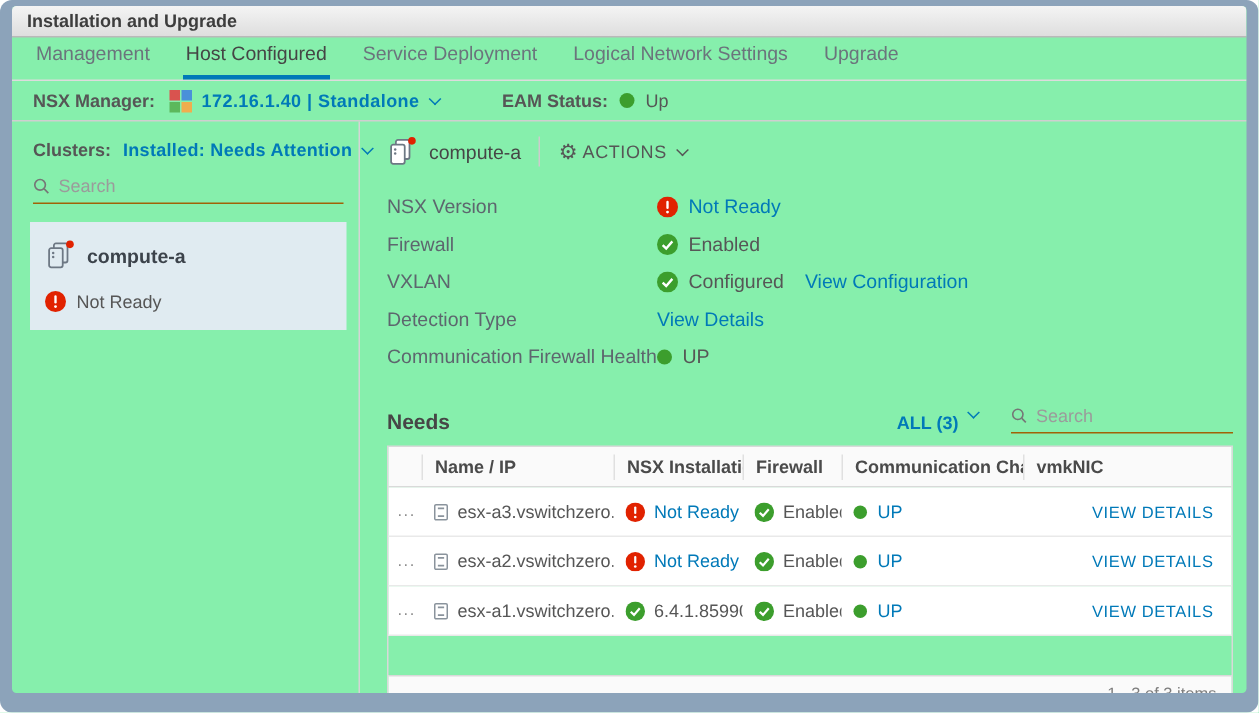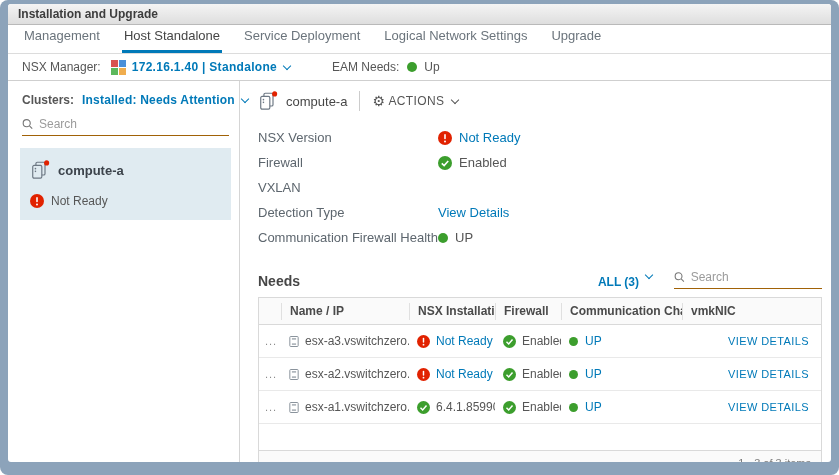--- a/index.html
+++ b/index.html
@@ -1,33 +1,33 @@
 <!DOCTYPE html>
 <html><head>
 <meta charset="utf-8">
 <style>
   * { margin:0; padding:0; box-sizing:border-box; }
   html,body { width:839px; height:475px; background:#fff; }
   body { font-family:"Liberation Sans","DejaVu Sans",sans-serif; color:#565656; }
 
   .frame { width:839px; height:475px; background:#8ca3ba; padding:4px 8px 13px 8px; border-radius:8px; }
-  .window { width:100%; height:100%; background:#ffffff; border-radius:3px; overflow:hidden; display:flex; flex-direction:column; }
+  .window { width:100%; height:100%; background:#86efac; border-radius:3px; overflow:hidden; display:flex; flex-direction:column; }
 
   
   .titlebar { height:21px; flex:0 0 21px; background:linear-gradient(#f4f4f4,#dedede); border-bottom:1px solid #b9b9b9; display:flex; align-items:center; padding-left:10px; }
   .titlebar .title { font-size:12px; font-weight:bold; color:#3d3d3d; }
 
   
   .tabsbar { height:29px; flex:0 0 29px; display:flex; align-items:flex-end; border-bottom:1px solid #dcdcdc; padding-left:4px; }
   .tab { font-size:13px; color:#6b747c; padding:0 2px 7px 2px; margin:0 10px; cursor:pointer; border-bottom:3px solid transparent; white-space:nowrap; }
   .tab.active { color:#454545; border-bottom-color:#0079b8; }
 
   
   .managerbar { height:27px; flex:0 0 27px; display:flex; align-items:center; border-bottom:1px solid #cfcfcf; padding-left:14px; font-size:12px; }
-  .managerbar .lbl { font-weight:normal; color:#565656; margin-right:10px; }
+  .managerbar .lbl { font-weight:bold; color:#565656; margin-right:10px; }
   .nsxgrid { display:inline-grid; grid-template-columns:7px 7px; grid-template-rows:7px 7px; gap:1px; margin-right:6px; }
   .nsxgrid i { display:block; }
   .mgr-link { color:#0079b8; font-weight:bold; letter-spacing:.3px; cursor:pointer; display:flex; align-items:center; }
   .eam { margin-left:42px; display:flex; align-items:center; }
   .eam .lbl { margin-right:8px; }
 
   .caret { display:inline-block; width:6px; height:6px; border-right:1.4px solid currentColor; border-bottom:1.4px solid currentColor; transform:rotate(45deg); margin-left:7px; margin-top:-3px; }
 
   .dot { display:inline-block; width:10px; height:10px; border-radius:50%; background:#3c9e2d; }
 
@@ -99,40 +99,40 @@
 
 <div class="frame">
   <div class="window">
 
     <div class="titlebar">
       <span class="title">Installation and Upgrade</span>
     </div>
 
     <div class="tabsbar">
       <span class="tab">Management</span>
-      <span class="tab active">Host Standalone</span>
+      <span class="tab active">Host Configured</span>
       <span class="tab">Service Deployment</span>
       <span class="tab">Logical Network Settings</span>
       <span class="tab">Upgrade</span>
     </div>
 
     <div class="managerbar">
       <span class="lbl">NSX Manager:</span>
       <span class="nsxgrid">
         <i style="background:#d9534f"></i>
           <i style="background:#4a90d9"></i>
           <i style="background:#5cb85c"></i>
           <i style="background:#f0ad4e"></i>
       </span>
       <span class="mgr-link">
         <span>172.16.1.40 | Standalone</span>
         <span class="caret"></span>
       </span>
       <span class="eam">
-        <span class="lbl">EAM Needs:</span>
+        <span class="lbl">EAM Status:</span>
         <span class="dot" style="margin-right:7px;"></span>
         <span>Up</span>
       </span>
     </div>
 
     <div class="content">
 
       <div class="sidebar">
         <div class="side-row">
           <span class="lbl">Clusters:</span>
@@ -207,20 +207,28 @@
             <div class="field-value">
               <svg width="14" height="14" viewBox="0 0 16 16">
                   <circle cx="8" cy="8" r="8" fill="#3c9e2d"></circle>
                   <path d="M4.3 8.4 L7 11 L11.7 5.6" stroke="#fff" stroke-width="1.8" fill="none"></path>
                 </svg>
               <span class="gray-val">Enabled</span>
             </div>
           </div>
           <div class="field-row">
             <div class="field-label">VXLAN</div>
+            <div class="field-value">
+              <svg width="14" height="14" viewBox="0 0 16 16">
+                  <circle cx="8" cy="8" r="8" fill="#3c9e2d"></circle>
+                  <path d="M4.3 8.4 L7 11 L11.7 5.6" stroke="#fff" stroke-width="1.8" fill="none"></path>
+                </svg>
+              <span class="gray-val">Configured</span>
+              <a class="link extra-link">View Configuration</a>
+            </div>
           </div>
           <div class="field-row">
             <div class="field-label">Detection Type</div>
             <div class="field-value">
               <a class="link">View Details</a>
             </div>
           </div>
           <div class="field-row">
             <div class="field-label">Communication Firewall Health</div>
             <div class="field-value">

